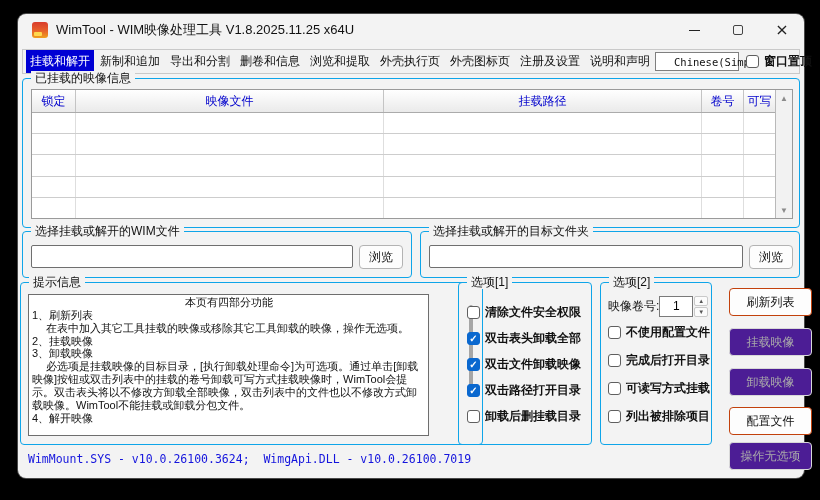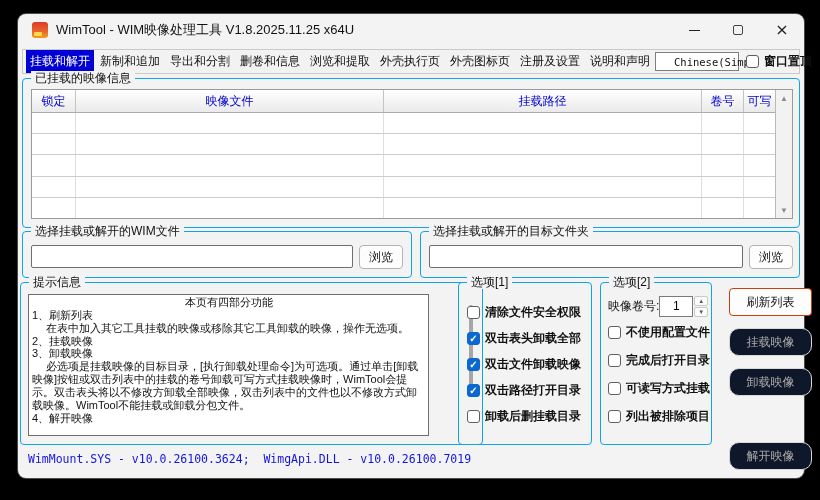--- a/index.html
+++ b/index.html
@@ -87,21 +87,21 @@
 .cb.on .tick{display:block;}
 .spin-row{display:flex;align-items:center;margin-bottom:8px;height:22px;white-space:nowrap;}
 .spin-input{width:34px;height:21px;border:1px solid #7a7a7a;text-align:center;font-size:12px;
   background:#fff;outline:none;}
 .spin-btns{display:flex;flex-direction:column;gap:1px;margin-left:1px;}
 .spin-up,.spin-down{width:14px;height:10px;border:1px solid #c9c9c9;background:#fbfbfb;
   font-size:6px;display:flex;align-items:center;justify-content:center;color:#555;border-radius:2px;}
 
 .action-btn{position:absolute;left:711px;width:83px;height:28px;background:#fdfdfd;
   border:1px solid #c2410c;border-radius:4px;font-size:12px;font-family:Liberation Mono, monospace;color:#111;}
-.action-btn.disabled{color:#aaaaaa;border-color:#d8d8d8;background:#0f172a;border-radius:10px;}
+.action-btn.disabled{color:#aaaaaa;border-color:#d8d8d8;background:#4c1d95;}
 
 .status{position:absolute;left:10px;top:438px;font-family:"DejaVu Sans Mono",monospace;
   font-size:11.5px;color:var(--status-text);white-space:pre;}
 </style>
 </head>
 <body>
 
 <div class="window">
 
   <div class="titlebar">
@@ -276,17 +276,18 @@
     </div>
     <div class="cb-row">
       <span class="cb"></span>
       <span>列出被排除项目</span>
     </div>
   </div>
 
   <button class="action-btn" style="top:274px;">刷新列表</button>
   <button class="action-btn disabled" style="top:314px;">挂载映像</button>
   <button class="action-btn disabled" style="top:354px;">卸载映像</button>
-  <button class="action-btn disabled" style="top:428px;">解开映像</button>
+  <button class="action-btn" style="top:393px;">配置文件</button>
+  <button class="action-btn disabled" style="top:428px;">操作无选项</button>
 
   <div class="status">WimMount.SYS - v10.0.26100.3624;  WimgApi.DLL - v10.0.26100.7019</div>
 
 </div>
 
 </body></html>

